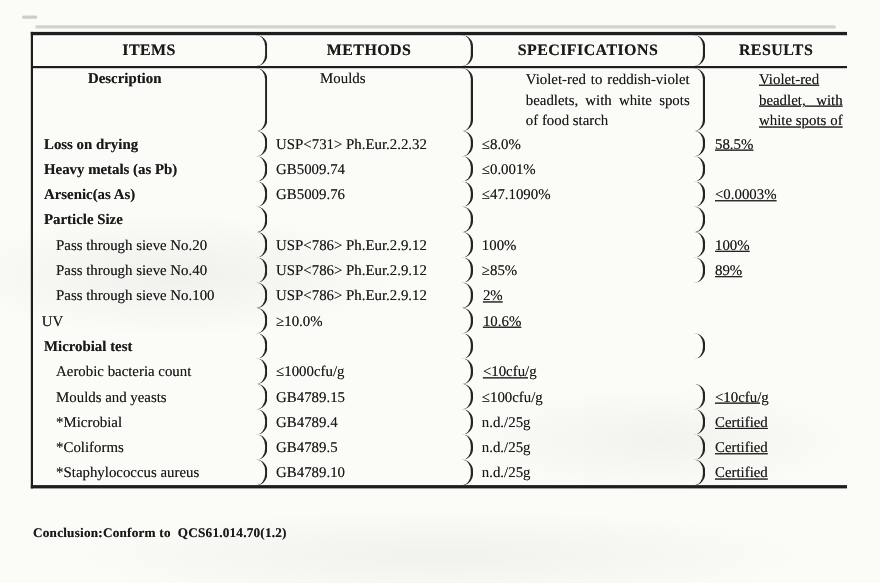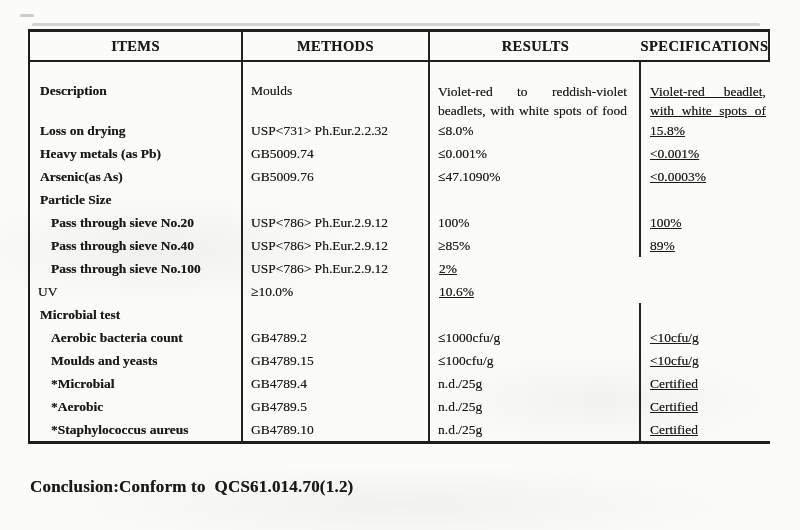--- a/index.html
+++ b/index.html
@@ -36,76 +36,75 @@
   }
   .thead {
     display:grid; grid-template-columns:213px 187px 211px 129px;
     height:30px; border-bottom:2px solid #1e1e1e;
   }
   .th {
     display:flex; align-items:center; justify-content:center;
     font-weight:bold; font-size:14.5px; letter-spacing:.4px;
     text-shadow:0 0 .5px rgba(25,25,25,.65);
   }
-  .c1, .c2, .c3 { border-right:2px solid #222; }
+  .c1, .c2, .c3 { border-right:2px solid #222;border-radius:10px; }
   .trow { display:grid; grid-template-columns:213px 187px 211px 129px; height:23px; }
   .trow.tall { height:57px; }
   .cell {
     display:flex; align-items:center;
     font-size:13.5px; line-height:17px; overflow:hidden;
     text-shadow:0 0 .5px rgba(25,25,25,.6);
   }
-  .tall .cell { align-items:flex-start; padding-top:20px; }
-  .cell.item { padding-left:10px; font-weight:bold; }
+  .tall .cell { align-items:flex-start; padding-top:0;margin-left:40px; }
+  .cell.item { padding-left:10px; font-weight:normal; }
   .cell.item.bold { font-weight:bold; }
   .cell.item.indent { padding-left:21px; }
   .cell.method { padding-left:8px; }
   .cell.spec { padding-left:8px; padding-right:12px; }
   .cell.result { padding-left:9px; padding-right:4px;text-decoration:underline; }
   .tall .cell.spec, .tall .cell.result {
     display:block; text-align:justify; line-height:19px;
   }
   .conclusion {
     position:absolute; left:30px; top:477px;
-    font-size:17px; font-weight:bold; letter-spacing:.2px;
+    font-size:12px; font-weight:bold; letter-spacing:.2px;
     white-space:pre-wrap;
     text-shadow:0 0 .5px rgba(25,25,25,.65);
   }
 </style>
 </head>
 <body>
 
 <div class="page">
   <div class="artifact"></div>
 
   <div class="coa-table">
     <div class="thead">
       <div class="th c1">ITEMS</div>
       <div class="th c2">METHODS</div>
+      <div class="th c3">SPECIFICATIONS</div>
       <div class="th c4">RESULTS</div>
-      <div class="th c3">SPECIFICATIONS</div>
     </div>
     <div>
         <div class="trow tall">
           <div class="cell c1 item bold">Description</div>
           <div class="cell c2 method">Moulds</div>
           <div class="cell c3 spec">Violet-red to reddish-violet beadlets, with white spots of food starch</div>
           <div class="cell c4 result">Violet-red beadlet, with white spots of starch</div>
         </div>
         <div class="trow">
           <div class="cell c1 item bold">Loss on drying</div>
           <div class="cell c2 method">USP&lt;731&gt; Ph.Eur.2.2.32</div>
           <div class="cell c3 spec">≤8.0%</div>
-          <div class="cell c4 result">15.8%</div>
+          <div class="cell c4 result">58.5%</div>
         </div>
         <div class="trow">
           <div class="cell c1 item bold">Heavy metals (as Pb)</div>
           <div class="cell c2 method">GB5009.74</div>
           <div class="cell c3 spec">≤0.001%</div>
-          <div class="cell c4 result">&lt;0.001%</div>
         </div>
         <div class="trow">
           <div class="cell c1 item bold">Arsenic(as As)</div>
           <div class="cell c2 method">GB5009.76</div>
           <div class="cell c3 spec">≤47.1090%</div>
           <div class="cell c4 result">&lt;0.0003%</div>
         </div>
         <div class="trow">
           <div class="cell c1 item bold">Particle Size</div>
           <div class="cell c2 method"></div>
@@ -135,38 +134,37 @@
           <div class="cell c4 result">10.6%</div>
         </div>
         <div class="trow">
           <div class="cell c1 item bold">Microbial test</div>
           <div class="cell c2 method"></div>
           <div class="cell c3 spec"></div>
           <div class="cell c4 result"></div>
         </div>
         <div class="trow">
           <div class="cell c1 item indent">Aerobic bacteria count</div>
-          <div class="cell c2 method">GB4789.2</div>
           <div class="cell c3 spec">≤1000cfu/g</div>
           <div class="cell c4 result">&lt;10cfu/g</div>
         </div>
         <div class="trow">
           <div class="cell c1 item indent">Moulds and yeasts</div>
           <div class="cell c2 method">GB4789.15</div>
           <div class="cell c3 spec">≤100cfu/g</div>
           <div class="cell c4 result">&lt;10cfu/g</div>
         </div>
         <div class="trow">
           <div class="cell c1 item indent">*Microbial</div>
           <div class="cell c2 method">GB4789.4</div>
           <div class="cell c3 spec">n.d./25g</div>
           <div class="cell c4 result">Certified</div>
         </div>
         <div class="trow">
-          <div class="cell c1 item indent">*Aerobic</div>
+          <div class="cell c1 item indent">*Coliforms</div>
           <div class="cell c2 method">GB4789.5</div>
           <div class="cell c3 spec">n.d./25g</div>
           <div class="cell c4 result">Certified</div>
         </div>
         <div class="trow">
           <div class="cell c1 item indent">*Staphylococcus aureus</div>
           <div class="cell c2 method">GB4789.10</div>
           <div class="cell c3 spec">n.d./25g</div>
           <div class="cell c4 result">Certified</div>
         </div>

